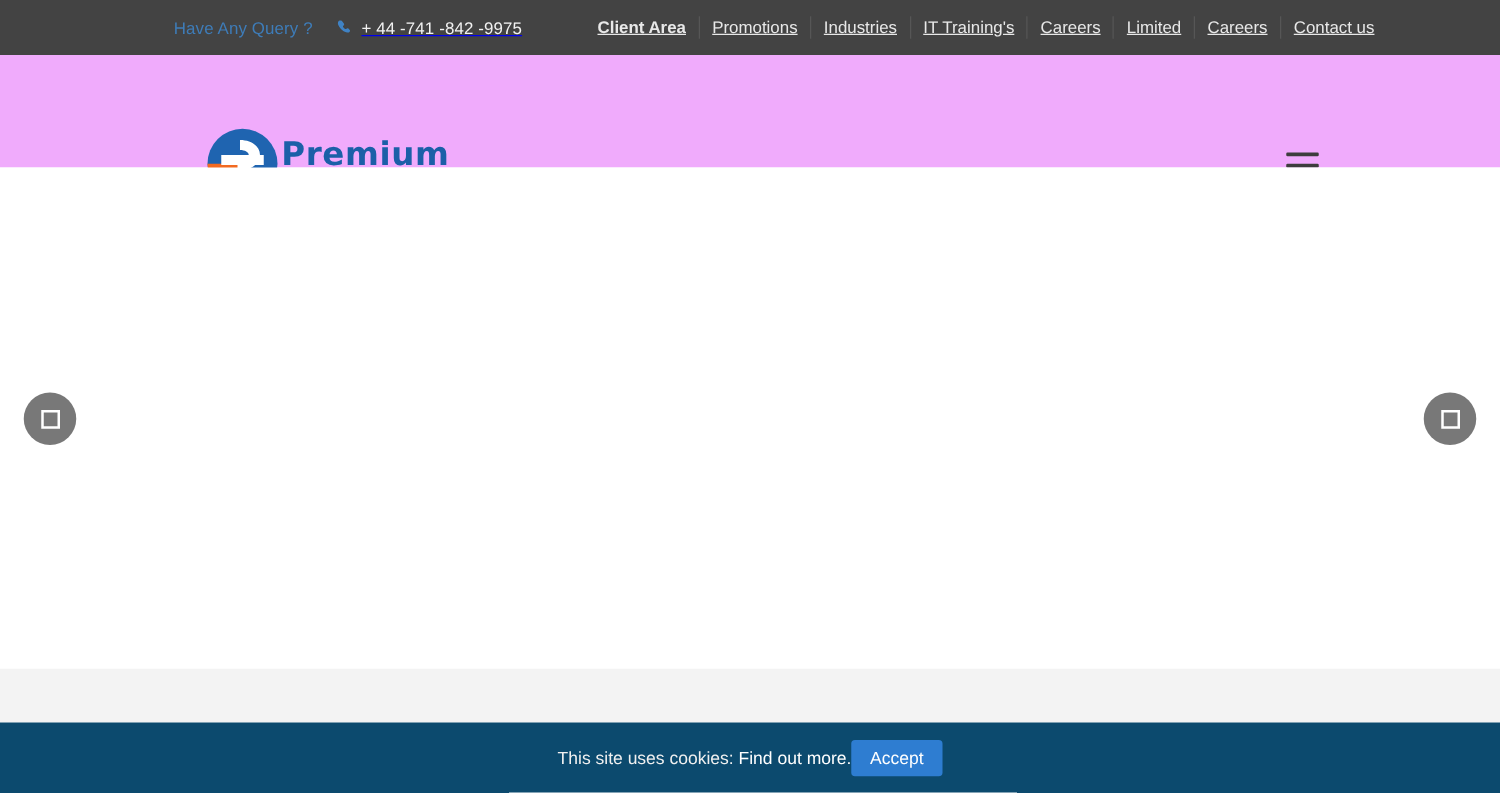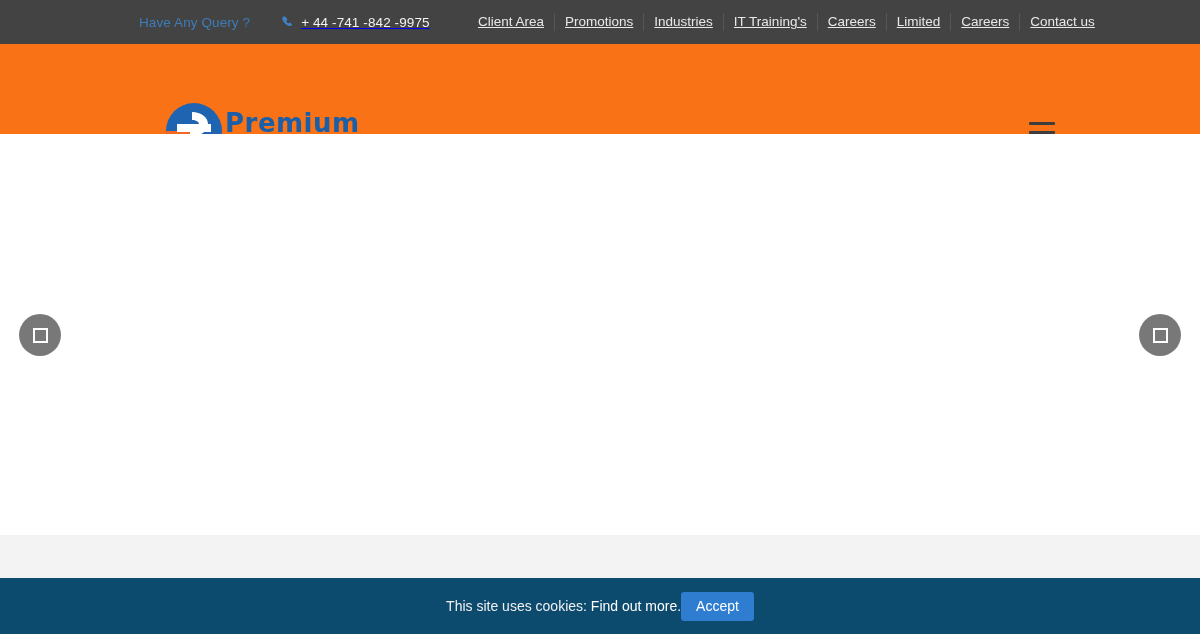--- a/index.html
+++ b/index.html
@@ -21,21 +21,21 @@
     height: 44px;
     background: #434343;
     display: flex;
     align-items: center;
     position: relative;
   }
   .topbar-left {
     display: flex;
     align-items: center;
     margin-left: 139px;
-    gap: 12px;
+    gap: 0;
   }
   .query-label {
     color: #3e7cb8;
     font-size: 13.5px;
     letter-spacing: 0.1px;
     white-space: nowrap;
   }
   .phone-block {
     display: flex;
     align-items: center;
@@ -69,26 +69,26 @@
   .topnav-item {
     color: #e8e8e8;
     font-size: 13.5px;
     padding: 0 10px;
     white-space: nowrap;
     line-height: 18px;
     border-right: 1px solid #565656;
     cursor: pointer;
   }
   .topnav-item:last-child { border-right: none; }
-  .topnav-item:first-child { padding-left: 8px; }
+  .topnav-item:first-child { padding-left: 8px; font-weight: bold; }
 
   
   .header {
     height: 90px;
-    background: #f97316;
+    background: #f0abfc;
     position: relative;
   }
   .logo {
     position: absolute;
     left: 163px;
     top: 58px;
     width: 212px;
     height: 62px;
     display: block;
   }

